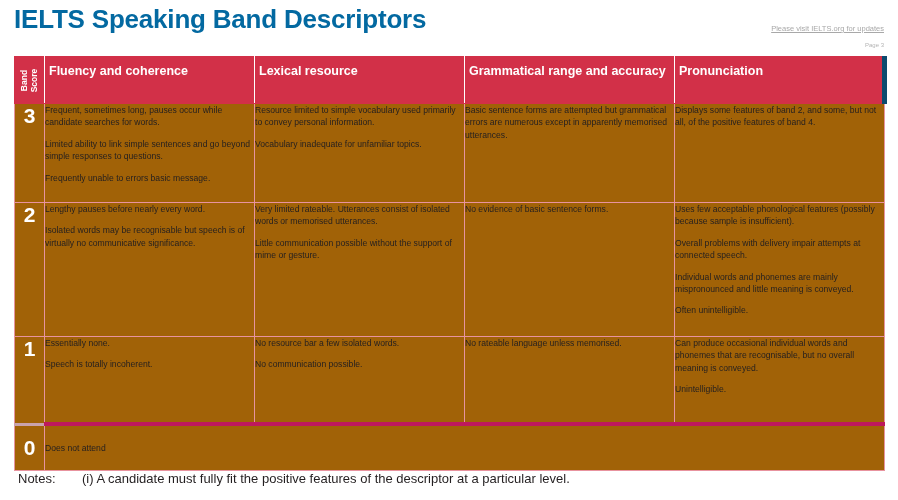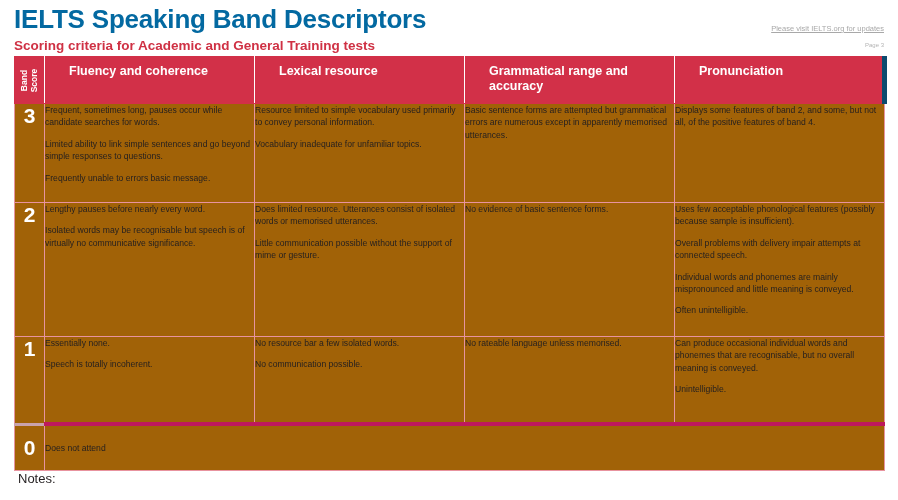--- a/index.html
+++ b/index.html
@@ -42,21 +42,21 @@
     background:#a16207;
   }
   col.c-band{width:30px;}
   col.c-col{width:210px;}
 
   
   .thead td{
     background:#d23048;border:1px solid #d23048;
     border-right:1px solid #ffffff;
     color:#ffffff;font-weight:bold;font-size:12.5px;
-    padding:7px 8px 7px 24px;line-height:15px;
+    padding:7px 8px 7px 4px;line-height:15px;
     vertical-align:top;height:32px;
   }
   .thead td.last{border-right:5px solid #0c4a6e;}
   .thead td.bandhead{
     padding:0;position:relative;border-right:1px solid #ffffff;
   }
   .band-vert{
     position:absolute;left:0;top:0;width:30px;height:100%;
     display:flex;align-items:center;justify-content:center;
   }
@@ -95,21 +95,20 @@
   .notes .body{margin-left:64px;}
   .notes .body div{white-space:nowrap;}
 </style>
 </head>
 <body>
 
 <div class="page">
 
   <div class="hdr">
     <div class="title">IELTS Speaking Band Descriptors</div>
-    <div class="subtitle">Scoring criteria for Academic and General Training tests</div>
   </div>
 
   <div class="hdr-right">
     <a class="visit-link" href="#">Please visit IELTS.org for updates</a>
     <span class="page-num">Page 3</span>
   </div>
 
   <table class="tbl">
     <colgroup>
       <col class="c-band">
@@ -153,21 +152,21 @@
           </td>
       </tr>
 
       <tr class="r2">
         <td class="bandcell">2</td>
         <td class="desc">
             <p>Lengthy pauses before nearly every word.</p>
             <p>Isolated words may be recognisable but speech is of virtually no communicative significance.</p>
           </td>
         <td class="desc">
-            <p>Does limited resource. Utterances consist of isolated words or memorised utterances.</p>
+            <p>Very limited rateable. Utterances consist of isolated words or memorised utterances.</p>
             <p>Little communication possible without the support of mime or gesture.</p>
           </td>
         <td class="desc">
             <p>No evidence of basic sentence forms.</p>
           </td>
         <td class="desc">
             <p>Uses few acceptable phonological features (possibly because sample is insufficient).</p>
             <p>Overall problems with delivery impair attempts at connected speech.</p>
             <p>Individual words and phonemes are mainly mispronounced and little meaning is conveyed.</p>
             <p>Often unintelligible.</p>
@@ -198,16 +197,17 @@
         <td class="desc" colspan="4">
             <p>Does not attend</p>
           </td>
       </tr>
     </tbody>
   </table>
 
   <div class="notes">
     <span class="lbl">Notes:</span>
     <div class="body">
+      <div>(i) A candidate must fully fit the positive features of the descriptor at a particular level.</div>
     </div>
   </div>
 
 </div>
 
 </body></html>

